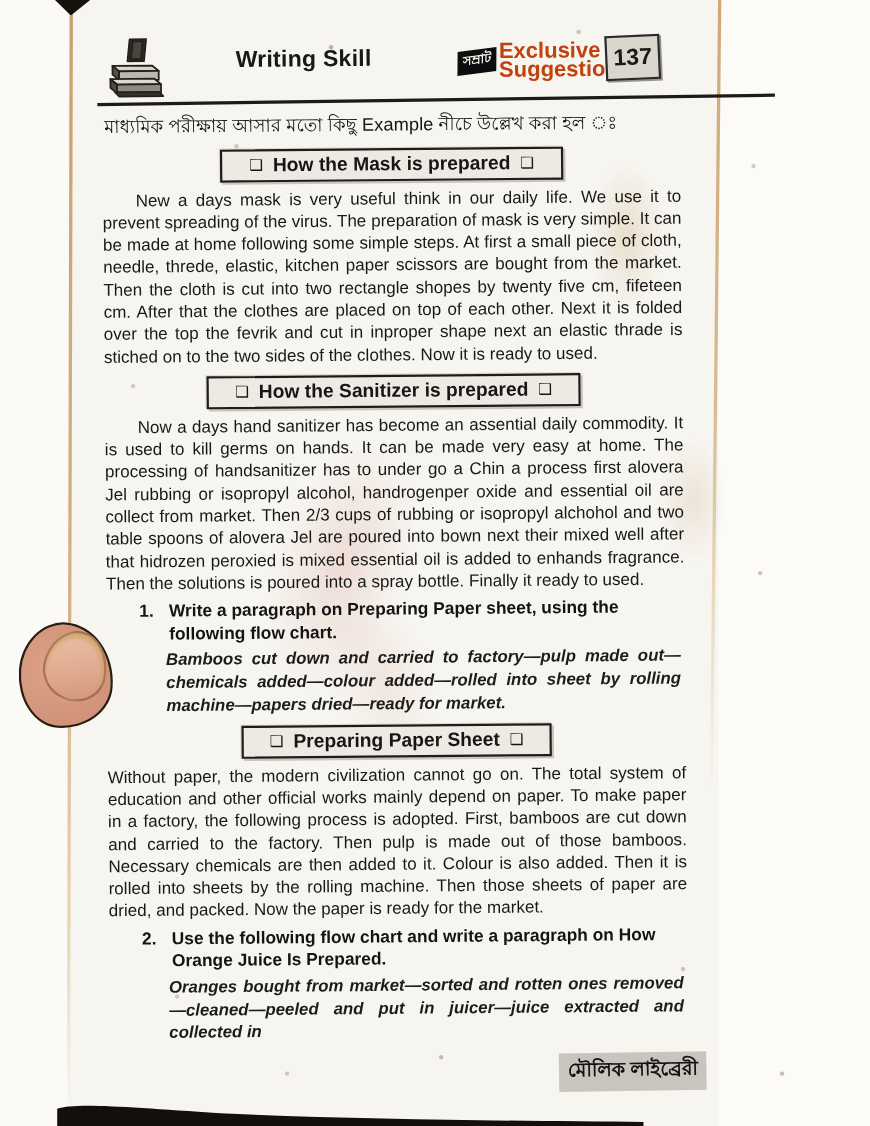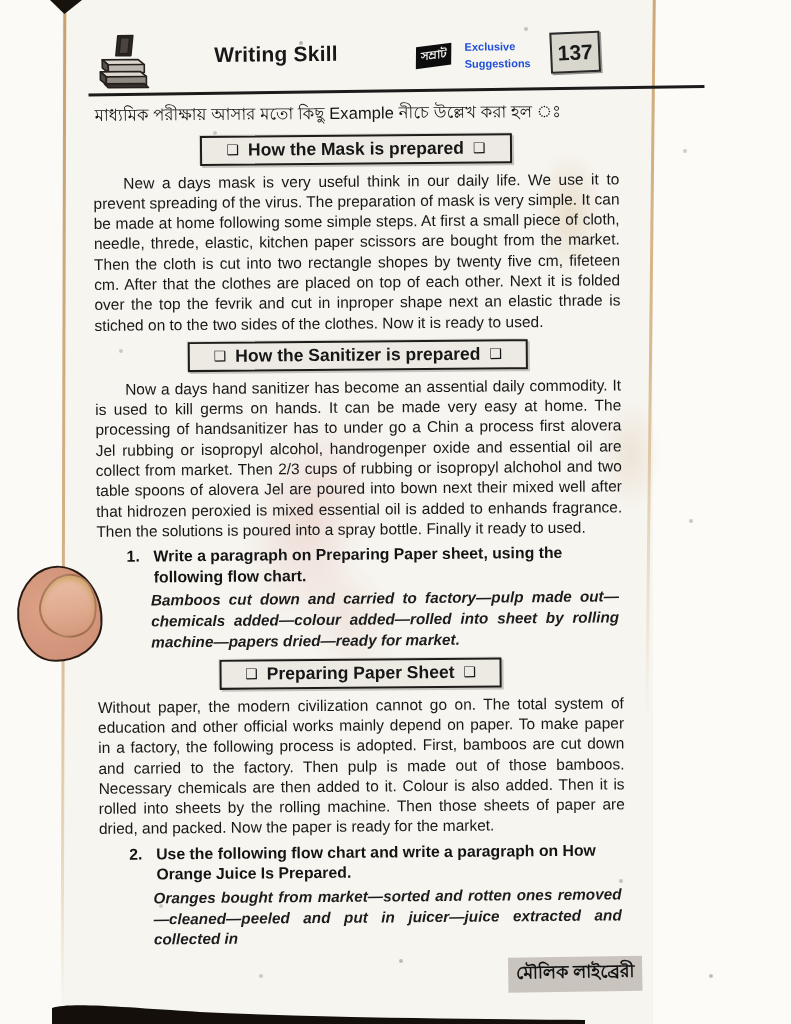--- a/index.html
+++ b/index.html
@@ -77,21 +77,21 @@
   .page-title {
     position:absolute; left:126px; top:10px;
     font-size:21px; font-weight:bold; letter-spacing:.2px; color:#181818;
   }
   .badge-group { position:absolute; left:328px; top:8px; display:flex; align-items:flex-start; }
   .badge-bn {
     background:#0d0d0d; color:#f4f2ee; font-weight:bold; font-size:11.5px;
     padding:5px 5px; transform:skew(-8deg) rotate(-7deg) translateY(6px);
     line-height:1; white-space:nowrap;
   }
-  .badge-text { margin-left:13px; font-weight:bold; font-size:11px; line-height:17px; color:#1d4ed8; }
+  .badge-text { margin-left:2px; font-weight:bold; font-size:20px; line-height:17px; color:#c2410c; }
   .page-num-box {
     position:absolute; left:462px; top:2px; width:50px; height:41px;
     border:2.5px solid #2a2a2a; background:#d9d6ce;
     display:flex; align-items:center; justify-content:center;
     font-size:21px; font-weight:bold; transform:rotate(-2deg);
     box-shadow:1.5px 1.5px 0 rgba(70,65,60,.55);
   }
   .header-rule { height:2.5px; background:#1b1b1b; width:616px; transform:rotate(-.3deg); }
 
   .intro-line { margin:8px 0 0 6px; font-size:16.5px; color:#141414; letter-spacing:.1px; }

